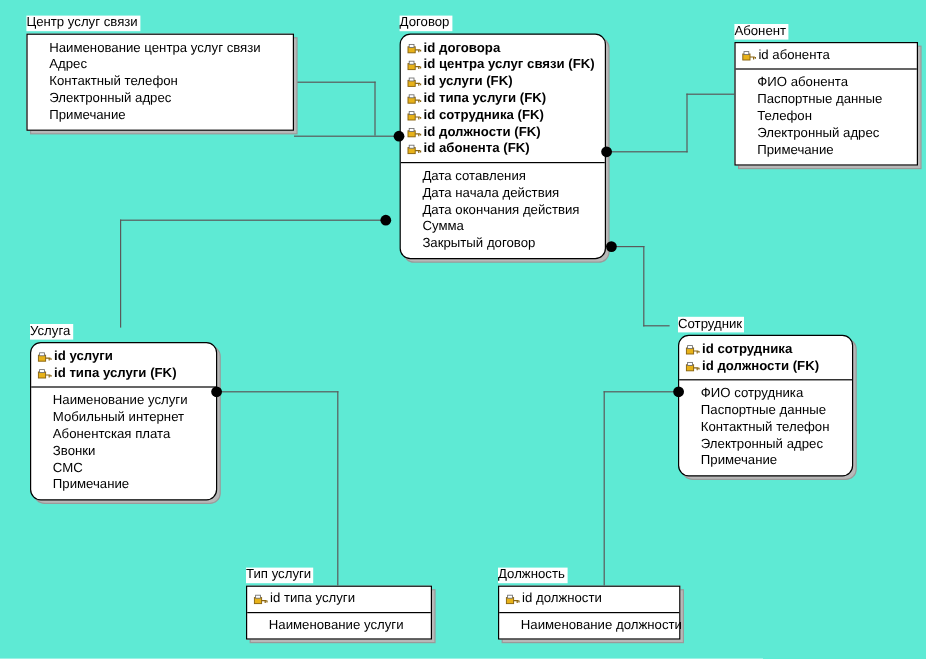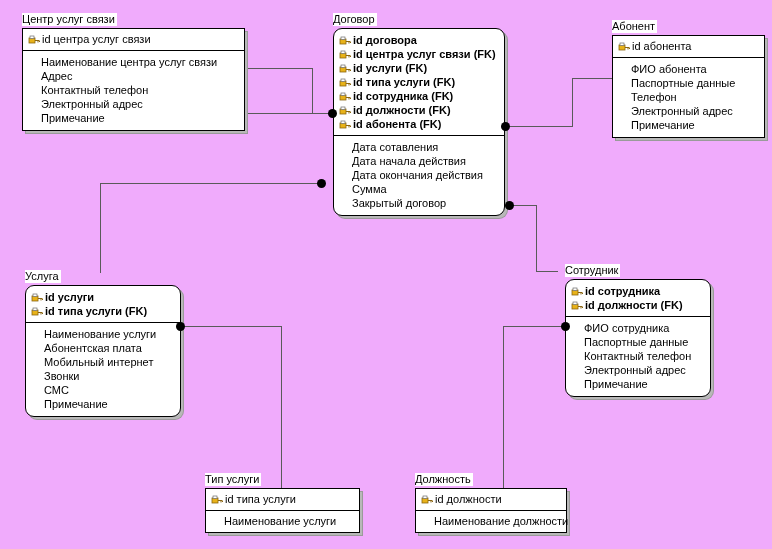--- a/index.html
+++ b/index.html
@@ -4,21 +4,21 @@
 <style>
   html,body{margin:0;padding:0;background:#ffffff;}
   body{
     font-family:"Liberation Sans","DejaVu Sans",sans-serif;
     -webkit-font-smoothing:antialiased;
   }
   #canvas{
     position:relative;
     width:772px;
     height:549px;
-    background:#f0abfc;
+    background:#5eead4;
     overflow:hidden;
   }
 
   
   .entity{position:absolute;}
   .entity-title{
     position:absolute;
     left:0;
     top:-15px;
     font-size:11px;
@@ -119,32 +119,20 @@
 
   <div>
     <div class="hline" style="left:503px;top:326px;width:62px;"></div>
     <div class="vline" style="left:503px;top:326px;height:162px;"></div>
     <div class="dot" style="left:561px;top:322px;"></div>
   </div>
 
   <div class="entity" style="left:22px;top:28px;width:223px;">
     <div class="entity-title">Центр услуг связи</div>
     <div class="entity-box">
-      <div class="pk-section">
-        <div class="row pk-row">
-          <span class="key-icon">
-            <svg width="13" height="11" viewBox="0 0 13 11">
-                <rect x="1" y="3" width="6" height="5" fill="#e8b219" stroke="#8a6510" stroke-width="0.8"></rect>
-                <path d="M7 5.5h4M10 5.5v2M11.5 5.5v1.5" stroke="#8a6510" stroke-width="1" fill="none"></path>
-                <rect x="2" y="1" width="4" height="2.5" fill="#fff" stroke="#6a6a6a" stroke-width="0.7"></rect>
-              </svg>
-          </span>
-          <span>id центра услуг связи</span>
-        </div>
-      </div>
       <div class="attr-section">
         <div class="row">Наименование центра услуг связи</div>
         <div class="row">Адрес</div>
         <div class="row">Контактный телефон</div>
         <div class="row">Электронный адрес</div>
         <div class="row">Примечание</div>
       </div>
     </div>
   </div>
 
@@ -258,22 +246,22 @@
           <span class="key-icon"><svg width="13" height="11" viewBox="0 0 13 11">
                 <rect x="1" y="3" width="6" height="5" fill="#e8b219" stroke="#8a6510" stroke-width="0.8"></rect>
                 <path d="M7 5.5h4M10 5.5v2M11.5 5.5v1.5" stroke="#8a6510" stroke-width="1" fill="none"></path>
                 <rect x="2" y="1" width="4" height="2.5" fill="#fff" stroke="#6a6a6a" stroke-width="0.7"></rect>
               </svg></span>
           <span>id типа услуги (FK)</span>
         </div>
       </div>
       <div class="attr-section">
         <div class="row">Наименование услуги</div>
+        <div class="row">Мобильный интернет</div>
         <div class="row">Абонентская плата</div>
-        <div class="row">Мобильный интернет</div>
         <div class="row">Звонки</div>
         <div class="row">СМС</div>
         <div class="row">Примечание</div>
       </div>
     </div>
   </div>
 
   <div class="entity" style="left:565px;top:279px;width:146px;">
     <div class="entity-title">Сотрудник</div>
     <div class="entity-box rounded">

